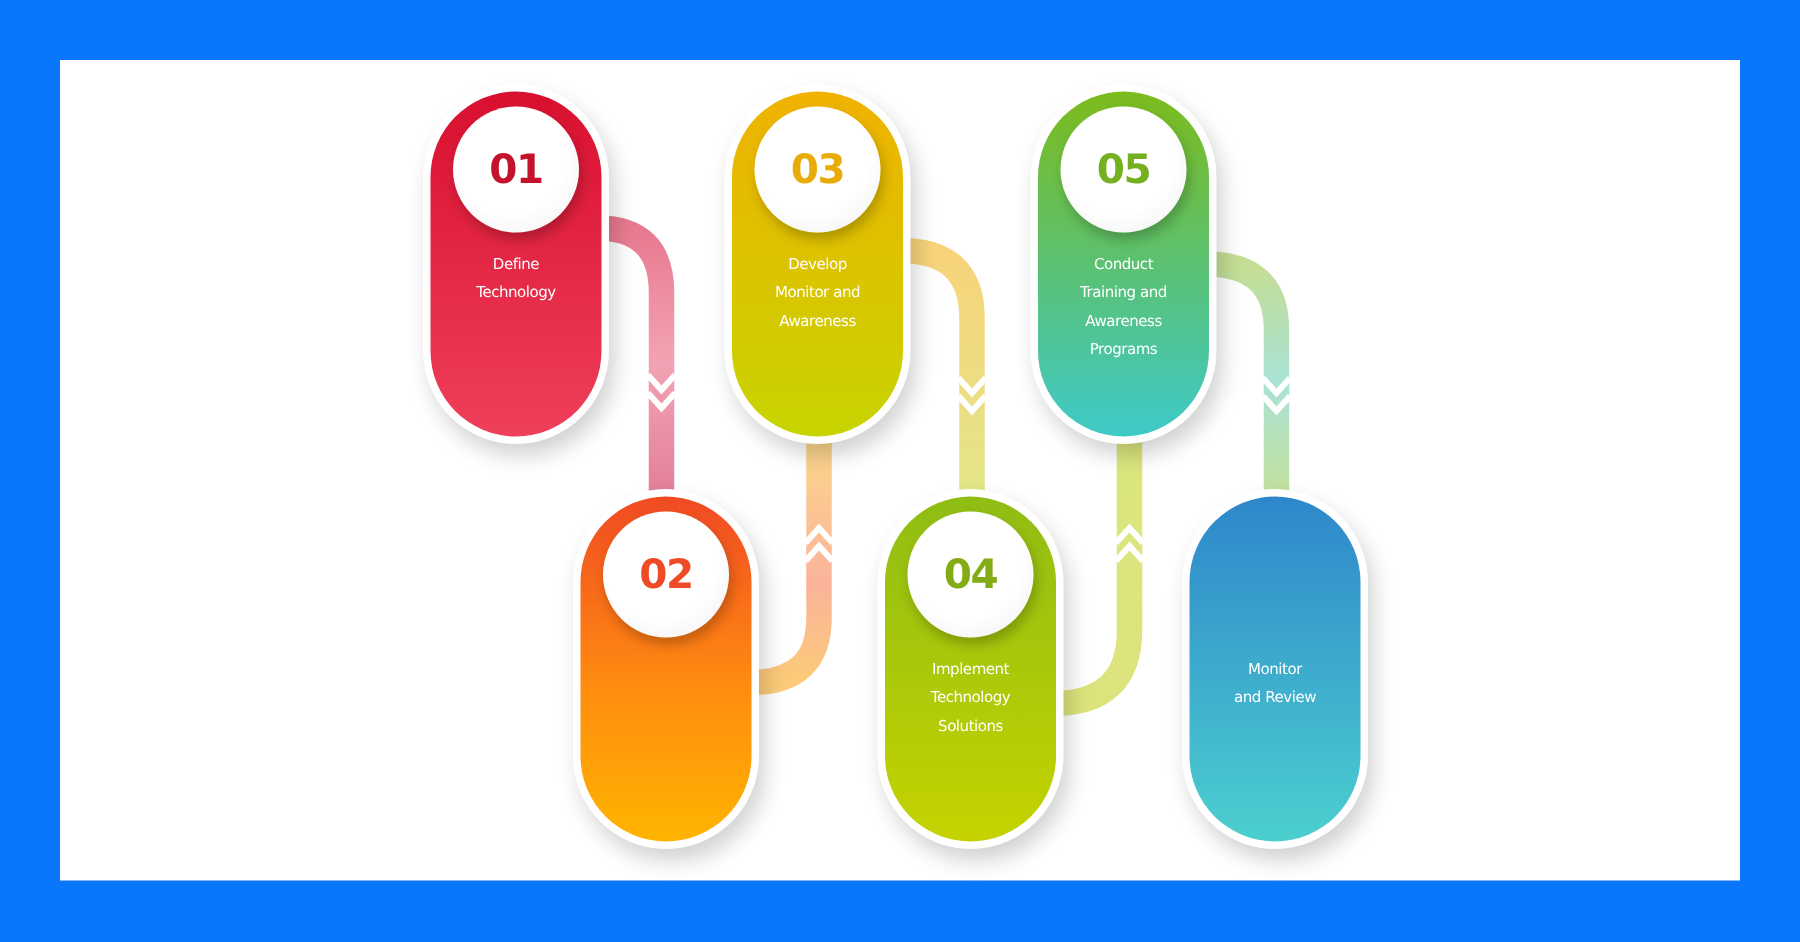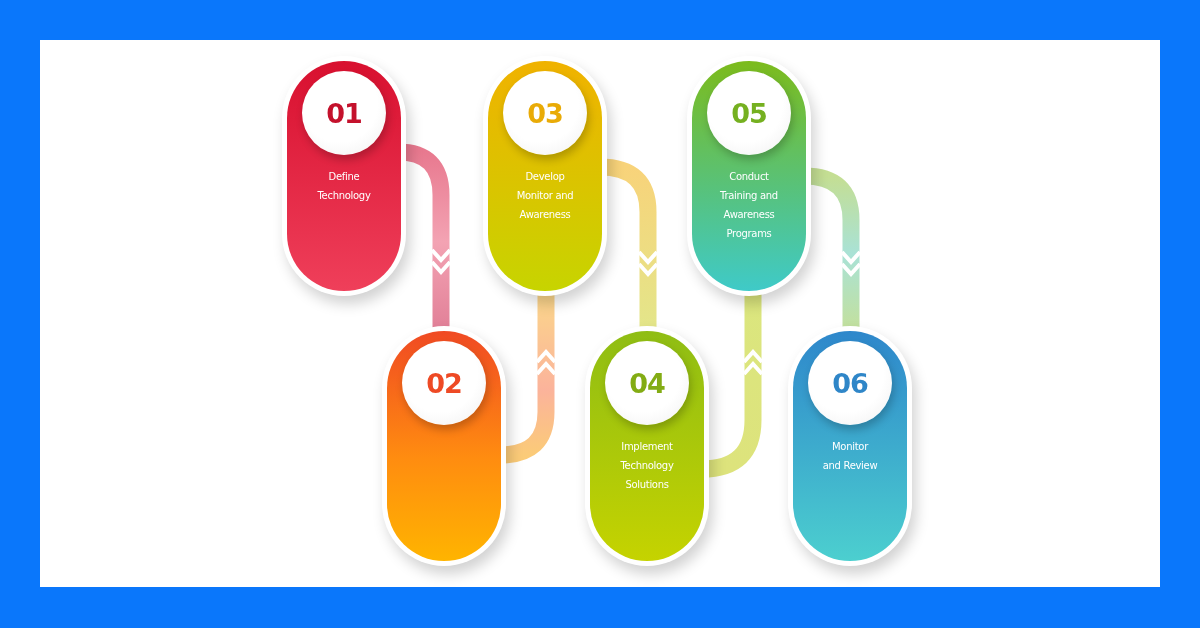--- a/index.html
+++ b/index.html
@@ -165,21 +165,18 @@
       <div>Conduct</div>
       <div>Training and</div>
       <div>Awareness</div>
       <div>Programs</div>
     </div>
   </div>
 </div>
 
 <div class="pill-wrap" style="left:788px; top:326px;">
   <div class="pill" style="background:linear-gradient(#2e87cb,#4ccfcf);">
-    <div class="circle">
-      <span class="num" style="color:#2f86c8;">06</span>
-    </div>
     <div class="label">
       <div>Monitor</div>
       <div>and Review</div>
     </div>
   </div>
 </div>
 
 </body></html>

